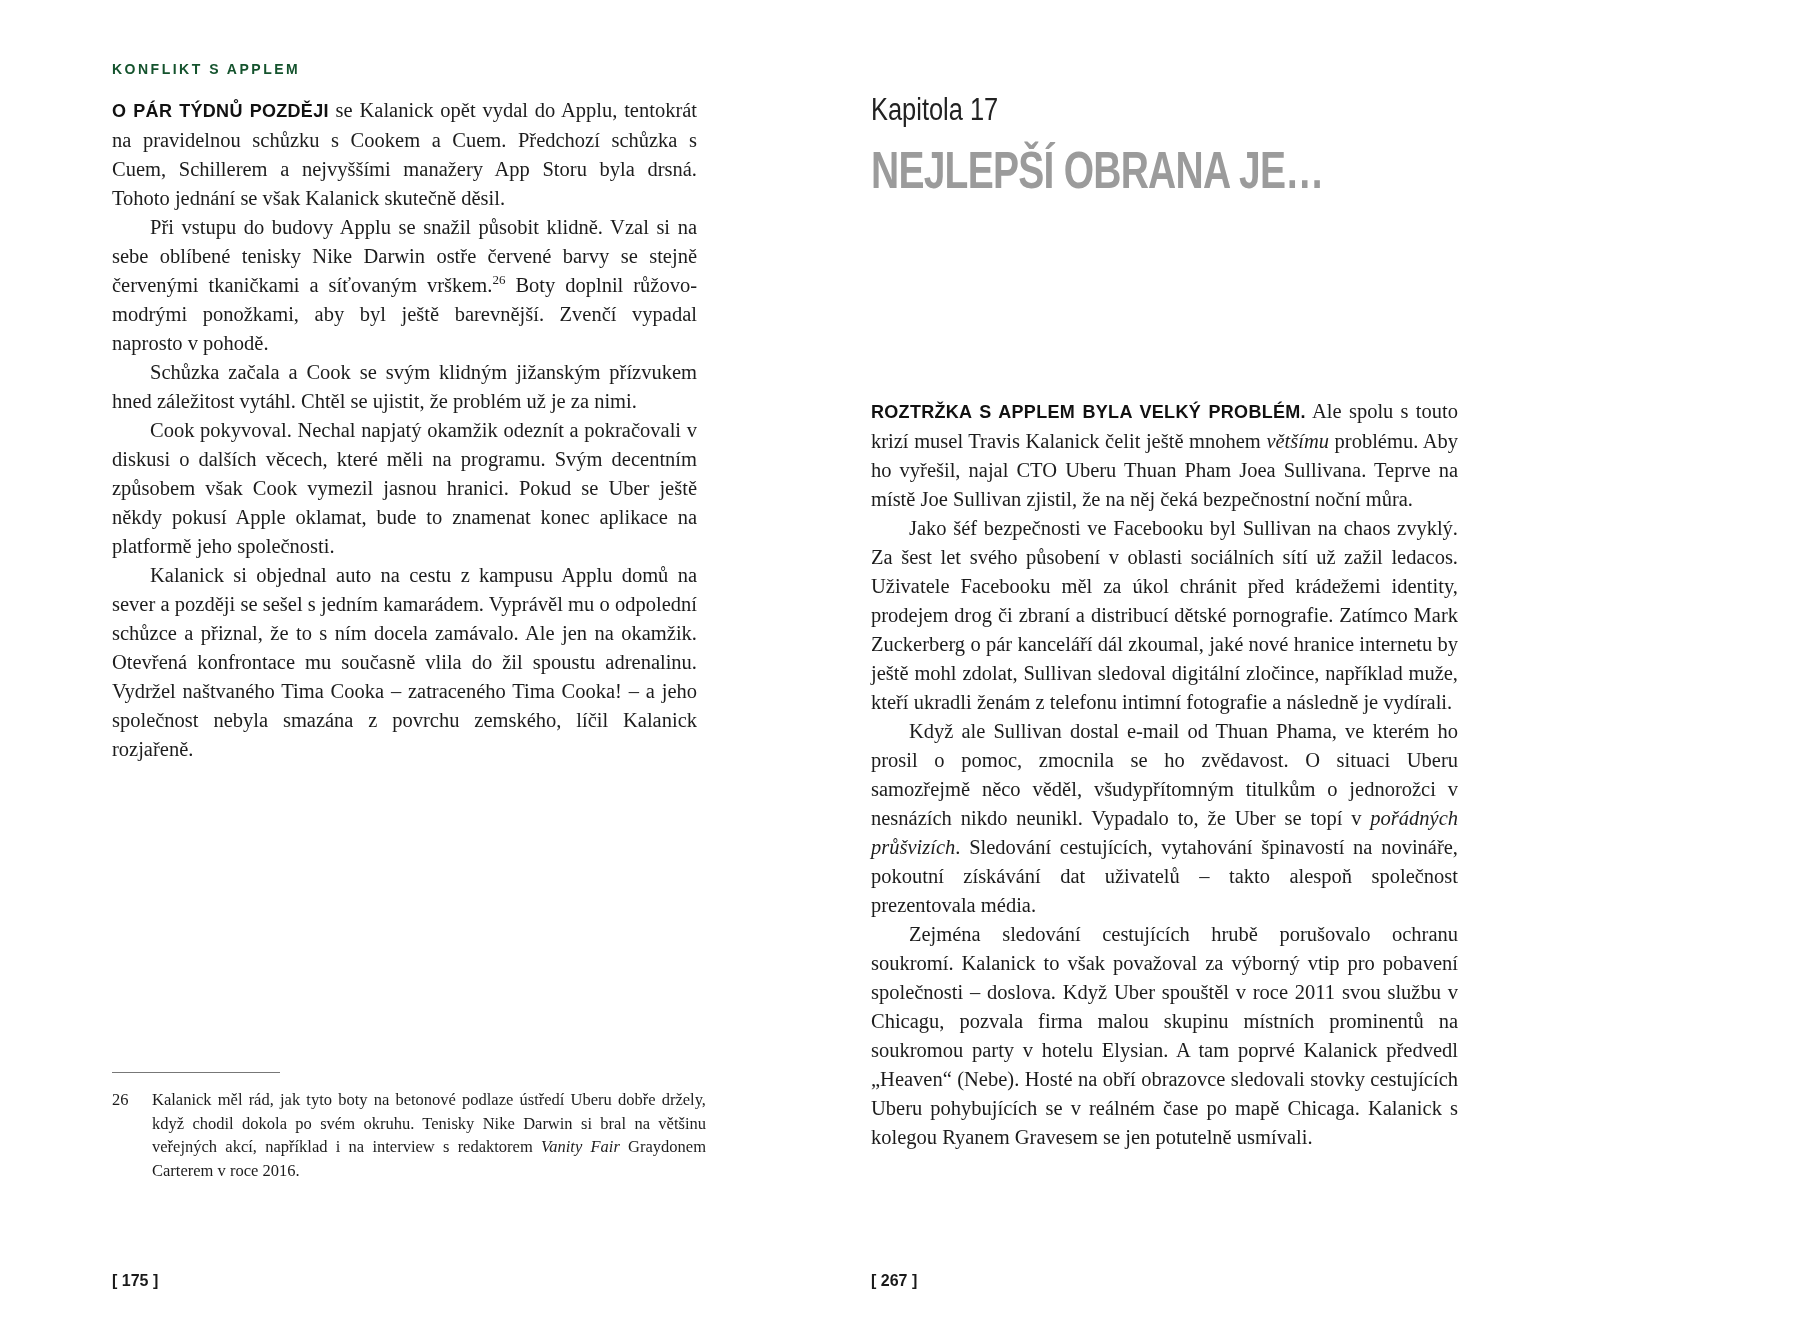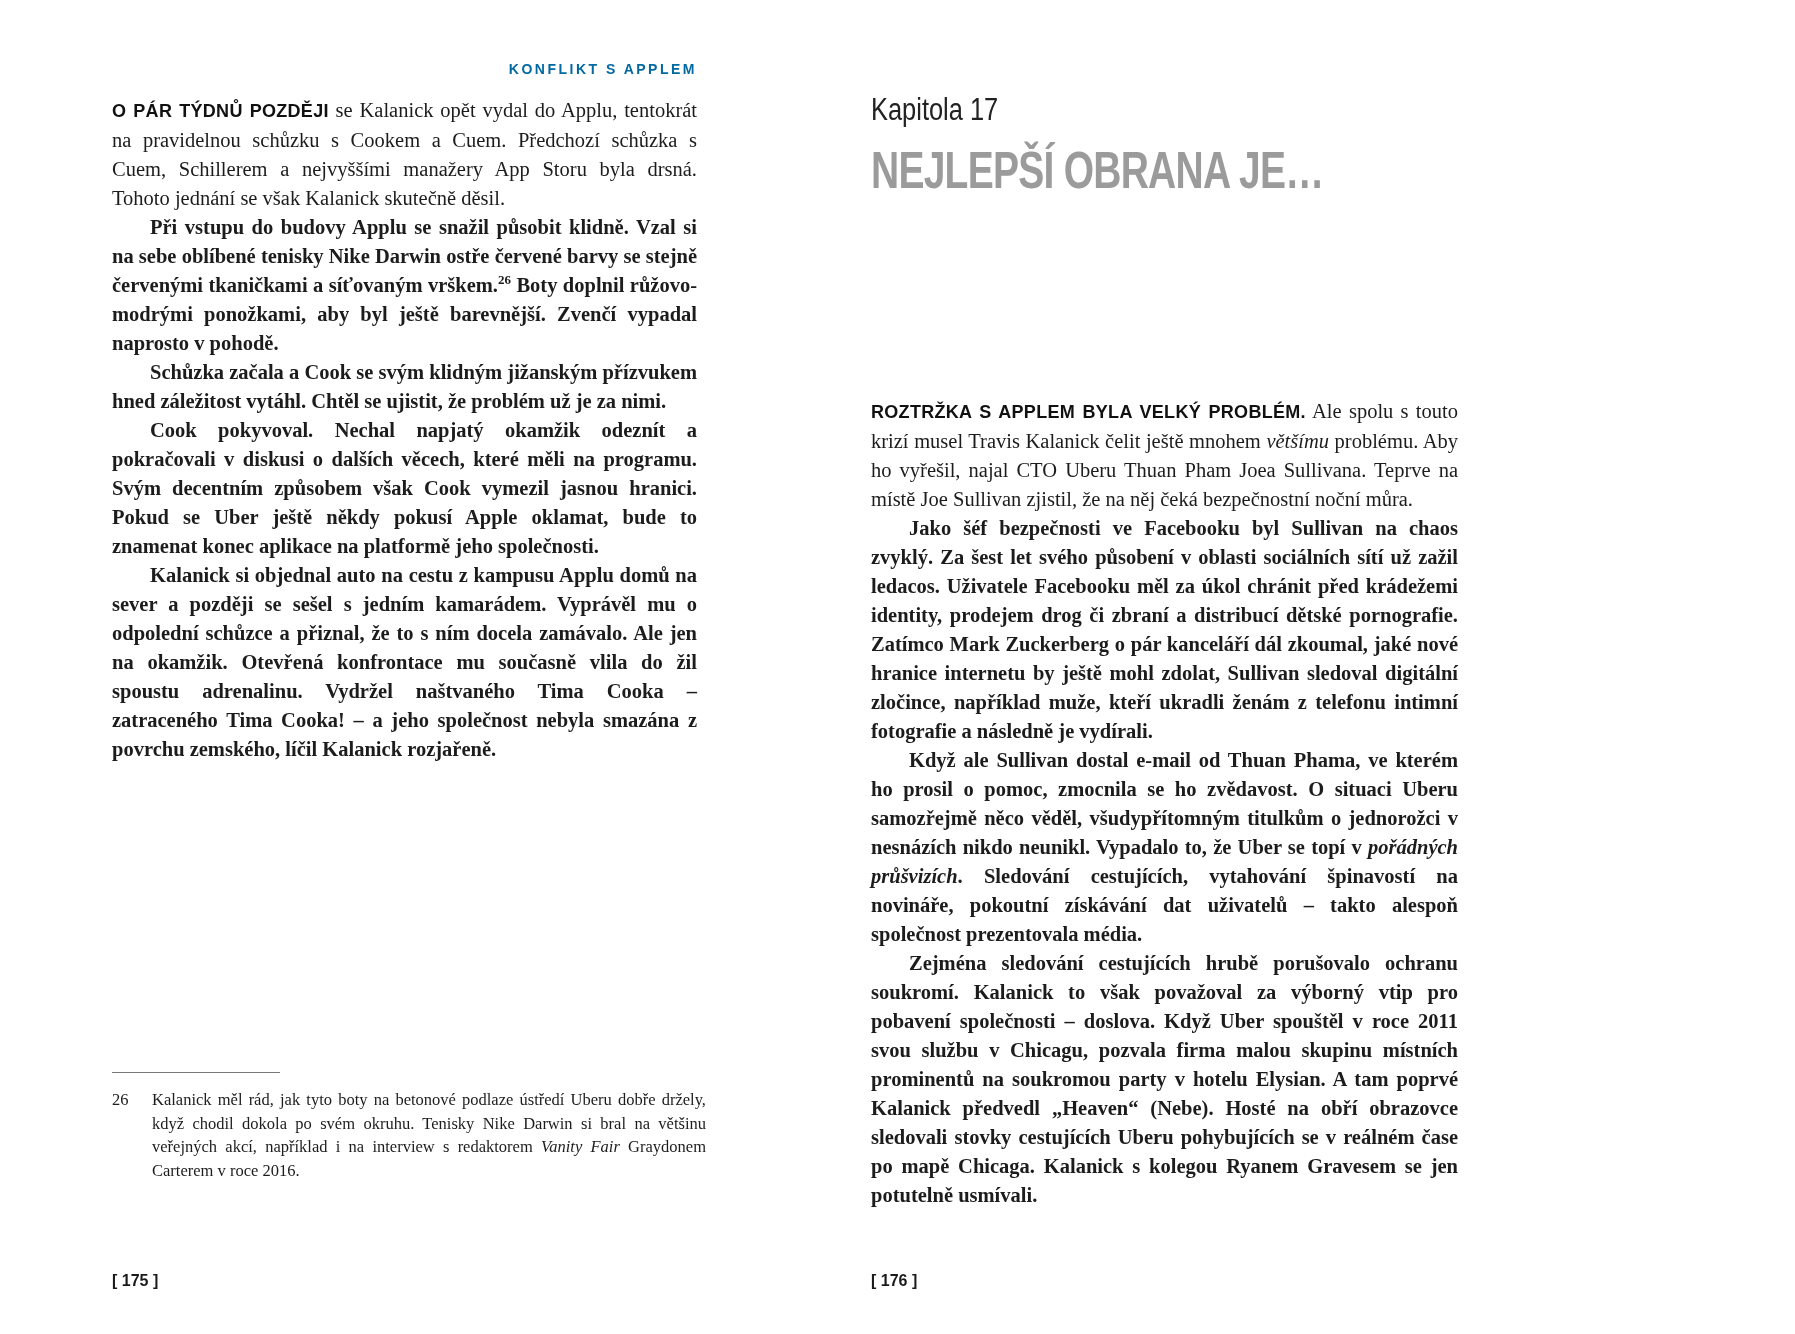--- a/index.html
+++ b/index.html
@@ -6,34 +6,34 @@
   body {
     width:1795px; height:1334px;
     background:#ffffff;
     color:#1c1c1c;
     font-family:"Liberation Serif", serif;
     position:relative;
     overflow:hidden;
   }
   .running-head {
     position:absolute; left:112px; top:61px; width:585px;
-    text-align:right;
+    text-align:left;
     font-family:"Liberation Sans", sans-serif;
     font-weight:700; font-size:14px; letter-spacing:2.5px;
-    color:#0369a1;
+    color:#14532d;
   }
   .body-col { position:absolute; width:585px; }
   .body-col-left  { left:112px; top:96px;  }
   .body-col-right { left:871px; top:397px; width:587px; }
   p.para {
     margin:0;
     font-size:20.5px; line-height:29px;
     text-align:justify;
   }
-  p.para.indent { text-indent:38px;font-weight:bold; }
+  p.para.indent { text-indent:38px; }
   .lead-in {
     font-family:"Liberation Sans", sans-serif;
     font-weight:700; font-size:18px; letter-spacing:0.3px;
     color:#111;
   }
   sup.fn-ref { font-size:13px; line-height:0; vertical-align:super; }
   .footnote-rule {
     position:absolute; left:112px; top:1072px; width:168px;
     border-top:1.5px solid #777; height:0;
   }
@@ -91,13 +91,13 @@
 <div class="chapter-label">Kapitola 17</div>
 <div class="chapter-title">NEJLEPŠÍ OBRANA JE…</div>
 
 <div class="body-col body-col-right">
     <p class="para"><span class="lead-in">ROZTRŽKA S APPLEM BYLA VELKÝ PROBLÉM.</span><span> Ale spolu s touto krizí musel Travis Kalanick čelit ještě mnohem </span><i>většímu</i><span> problému. Aby ho vyřešil, najal CTO Uberu Thuan Pham Joea Sullivana. Teprve na místě Joe Sullivan zjistil, že na něj čeká bezpečnostní noční můra.</span></p>
     <p class="para indent"><span>Jako šéf bezpečnosti ve Facebooku byl Sullivan na chaos zvyklý. Za šest let svého působení v oblasti sociálních sítí už zažil ledacos. Uživatele Facebooku měl za úkol chránit před krádežemi identity, prodejem drog či zbraní a distribucí dětské pornografie. Zatímco Mark Zuckerberg o pár kanceláří dál zkoumal, jaké nové hranice internetu by ještě mohl zdolat, Sullivan sledoval digitální zločince, například muže, kteří ukradli ženám z telefonu intimní fotografie a následně je vydírali.</span></p>
     <p class="para indent"><span>Když ale Sullivan dostal e-mail od Thuan Phama, ve kterém ho prosil o pomoc, zmocnila se ho zvědavost. O situaci Uberu samozřejmě něco věděl, všudypřítomným titulkům o jednorožci v nesnázích nikdo neunikl. Vypadalo to, že Uber se topí v </span><i>pořádných průšvizích</i><span>. Sledování cestujících, vytahování špinavostí na novináře, pokoutní získávání dat uživatelů – takto alespoň společnost prezentovala média.</span></p>
     <p class="para indent"><span>Zejména sledování cestujících hrubě porušovalo ochranu soukromí. Kalanick to však považoval za výborný vtip pro pobavení společnosti – doslova. Když Uber spouštěl v roce 2011 svou službu v Chicagu, pozvala firma malou skupinu místních prominentů na soukromou party v hotelu Elysian. A tam poprvé Kalanick předvedl „Heaven“ (Nebe). Hosté na obří obrazovce sledovali stovky cestujících Uberu pohybujících se v reálném čase po mapě Chicaga. Kalanick s kolegou Ryanem Gravesem se jen potutelně usmívali.</span></p>
   </div>
 
-<div class="page-number right">[ 176 ]</div>
+<div class="page-number right">[ 267 ]</div>
 
 </body></html>

